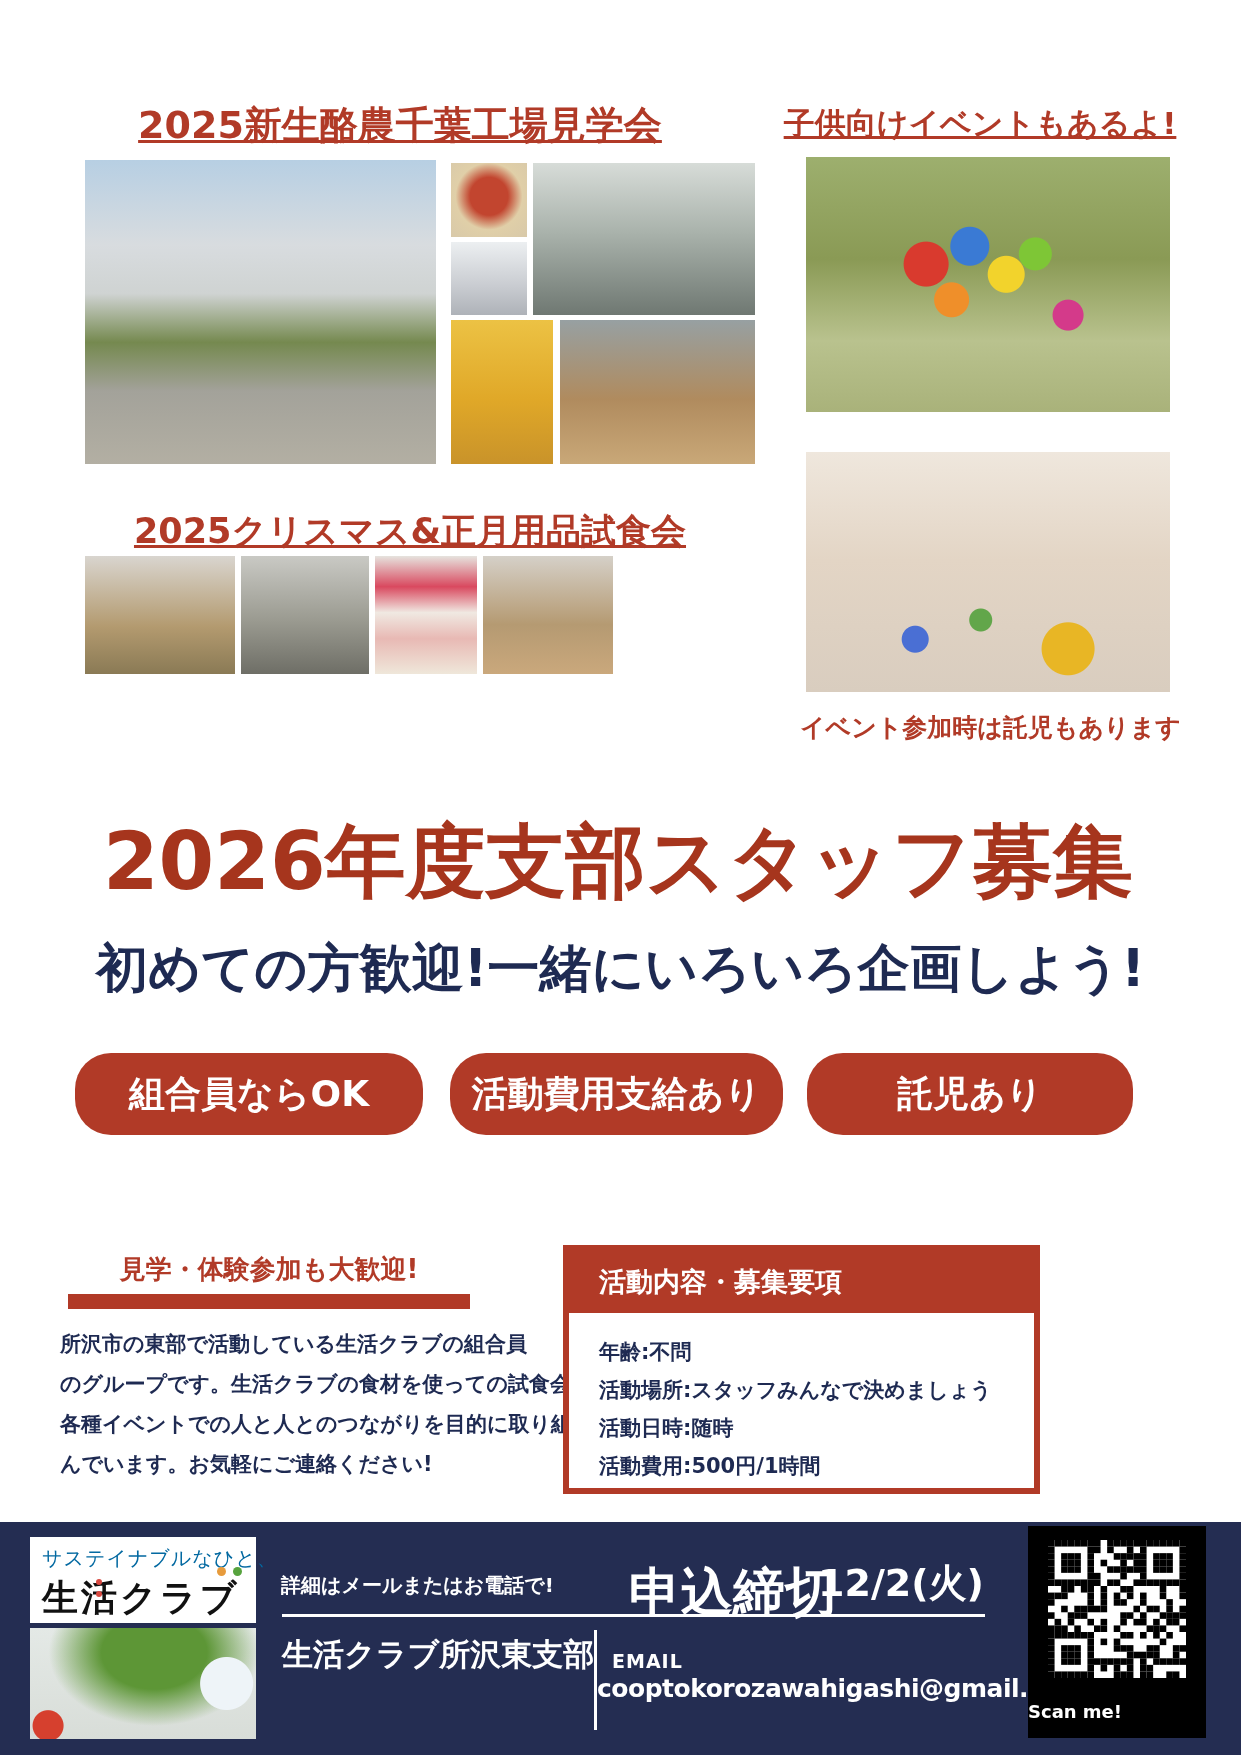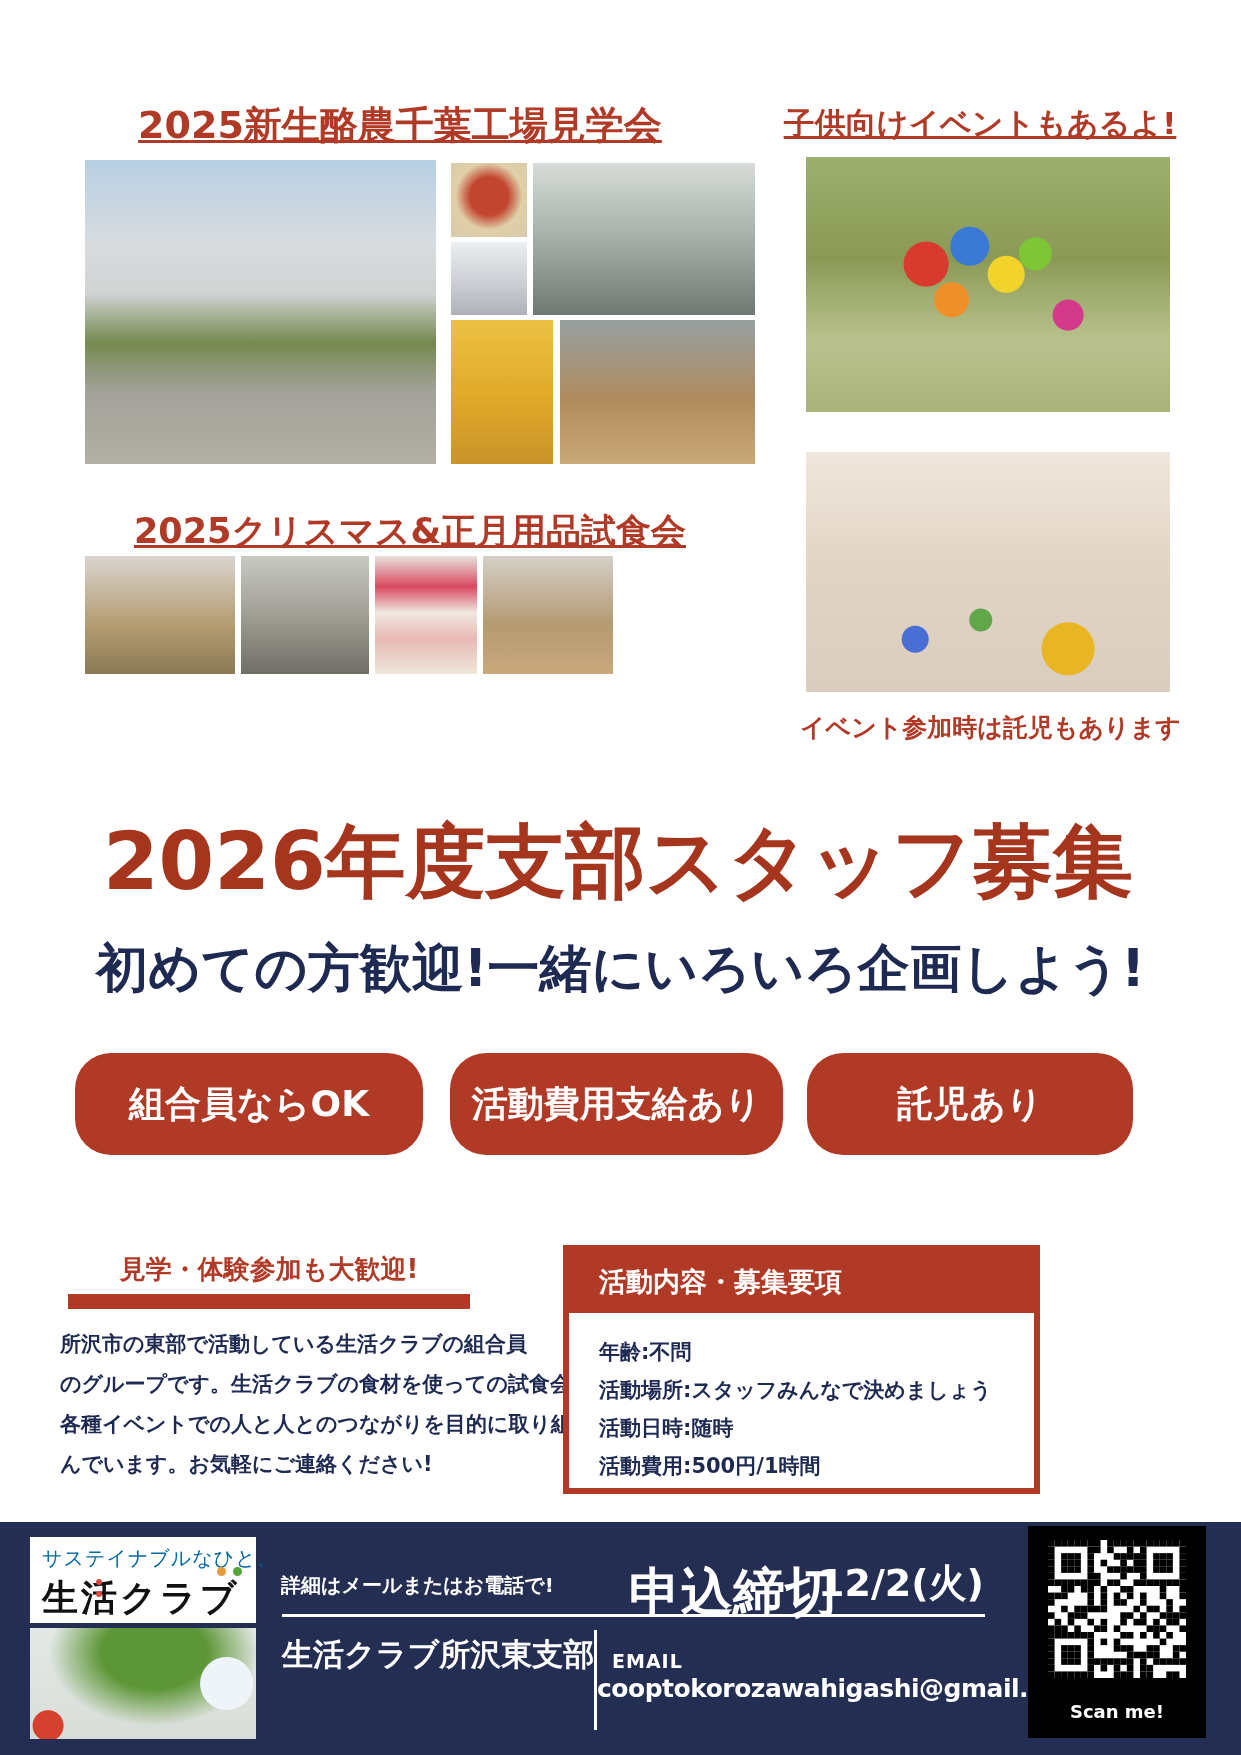--- a/index.html
+++ b/index.html
@@ -16,21 +16,21 @@
 
   .childcare-note { left:800px; top:710px; width:390px; color:#b13a27; font-weight:bold;
                     font-size:25px; line-height:36px; white-space:nowrap; }
 
   .main-title { left:0; top:822px; width:1236px; text-align:center; color:#a6351d;
                 font-weight:bold; font-size:80px; line-height:1; white-space:nowrap; }
   .sub-title  { left:0; top:942px; width:1241px; text-align:center; color:#1e2a52;
                 font-weight:bold; font-size:52px; line-height:1; white-space:nowrap; }
 
   
-  .pill { top:1053px; height:102px; background:#b13a27; border-radius:36px;
+  .pill { top:1053px; height:82px; background:#b13a27; border-radius:36px;
           display:flex; align-items:center; justify-content:center;
           color:#ffffff; font-weight:bold; font-size:36px; white-space:nowrap; }
   .pill-1 { left:75px;  width:348px; }
   .pill-2 { left:450px; width:333px; }
   .pill-3 { left:807px; width:326px; }
 
   
   .visit-heading { left:68px; top:1252px; width:402px; text-align:center; color:#b13a27;
                    font-weight:bold; font-size:26px; white-space:nowrap; }
   .visit-bar { left:68px; top:1294px; width:402px; height:15px; background:#b13a27; }
@@ -110,21 +110,21 @@
   .footer-hr { left:282px; top:1614px; width:703px; height:3px; background:#ffffff; }
   .branch-name { left:282px; top:1634px; color:#ffffff; font-weight:bold; font-size:31px; white-space:nowrap; }
   .footer-vline { left:594px; top:1630px; width:3px; height:100px; background:#ffffff; }
   .email-label { left:612px; top:1650px; color:#ffffff; font-weight:bold; font-size:19px;
                  letter-spacing:1px; white-space:nowrap; }
   .email-value { left:597px; top:1674px; color:#ffffff; font-weight:bold; font-size:25px;
                  letter-spacing:-0.5px; white-space:nowrap; }
 
   .qr-box { left:1028px; top:1526px; width:178px; height:212px; background:#000000; }
   .qr-code { position:absolute; left:20px; top:14px; width:138px; height:138px; background:#ffffff; }
-  .qr-caption { position:absolute; left:0; bottom:16px; width:100%; text-align:center;
+  .qr-caption { position:absolute; left:0; bottom:16px; width:100%; text-align:left;
                 color:#ffffff; font-weight:bold; font-size:18px; }
 </style>
 </head>
 <body>
 
 <div class="page">
 
   <div class="abs red-heading title-factory">2025新生酪農千葉工場見学会</div>
   <div class="abs red-heading title-kids">子供向けイベントもあるよ!</div>
 

